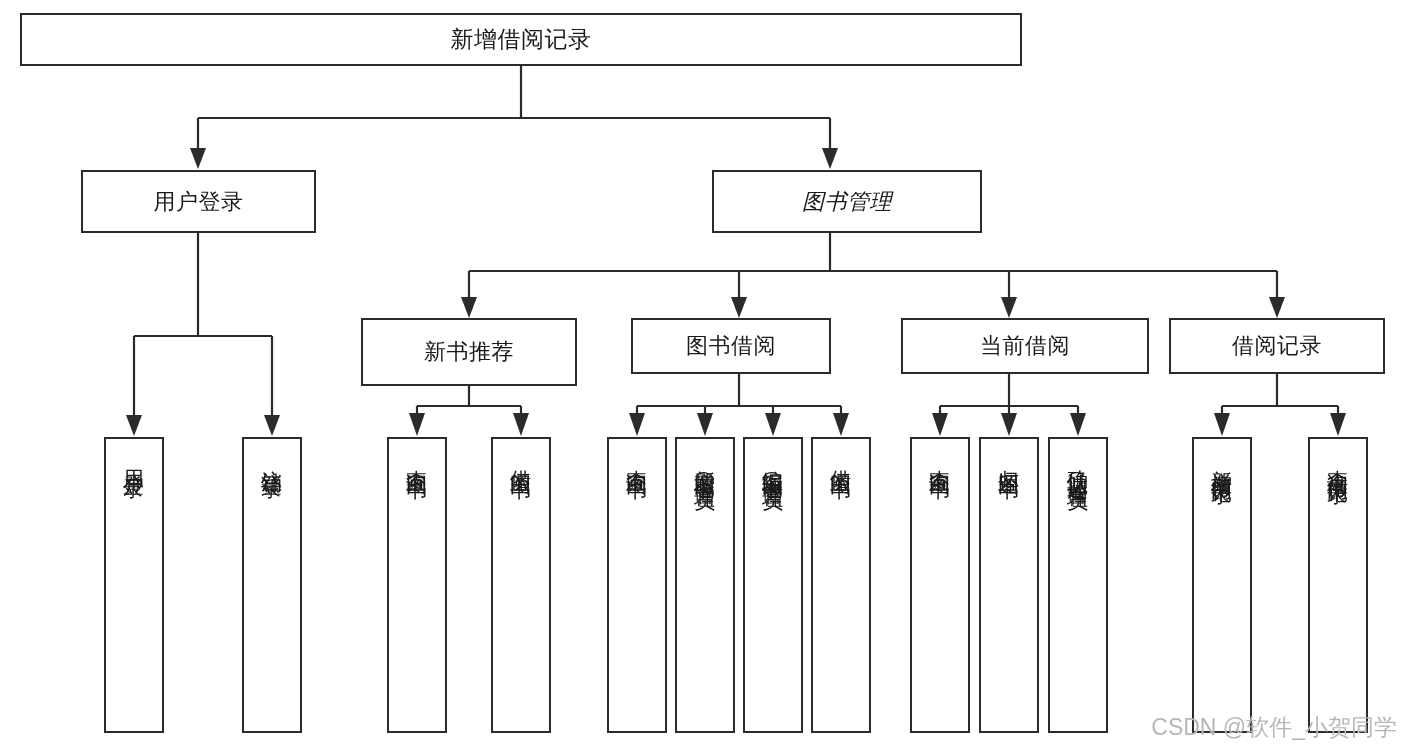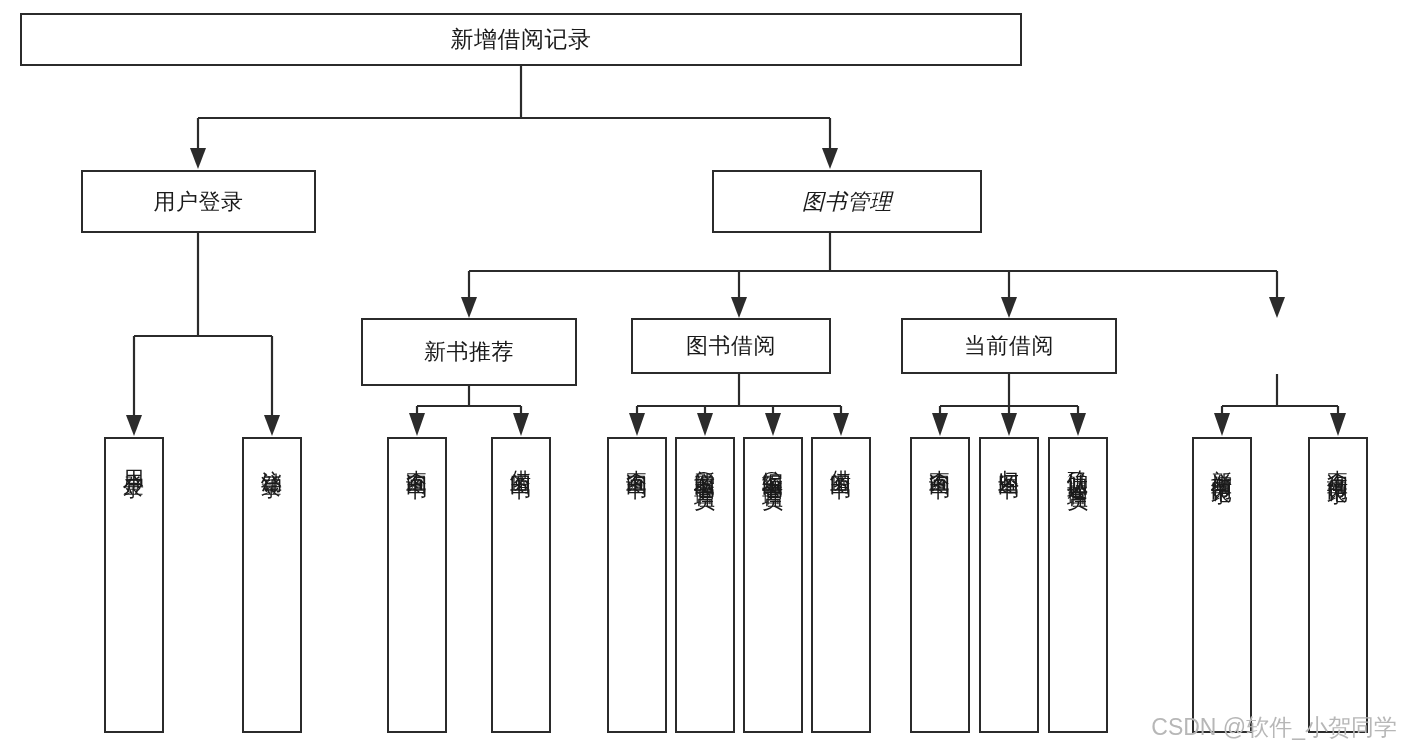--- a/index.html
+++ b/index.html
@@ -162,22 +162,25 @@
   <div class="node h" style="left:712px; top:170px; width:270px; height:63px;font-style:italic;">
     <span class="label">图书管理</span>
   </div>
 
   <div class="node h" style="left:361px; top:318px; width:216px; height:68px;">
     <span class="label">新书推荐</span>
   </div>
   <div class="node h" style="left:631px; top:318px; width:200px; height:56px;">
     <span class="label">图书借阅</span>
   </div>
-  <div class="node h" style="left:901px; top:318px; width:216px; height:56px;">
+  <div class="node h" style="left:901px; top:318px; width:248px; height:56px;">
     <span class="label">当前借阅</span>
+  </div>
+  <div class="node h" style="left:1169px; top:318px; width:216px; height:56px;">
+    <span class="label">借阅记录</span>
   </div>
 
   <div class="node v" style="left:104px; top:437px; width:60px; height:296px;">
     <span class="label">用户登录</span>
   </div>
   <div class="node v" style="left:242px; top:437px; width:60px; height:296px;">
     <span class="label">注销登录</span>
   </div>
 
   <div class="node v" style="left:387px; top:437px; width:60px; height:296px;">

